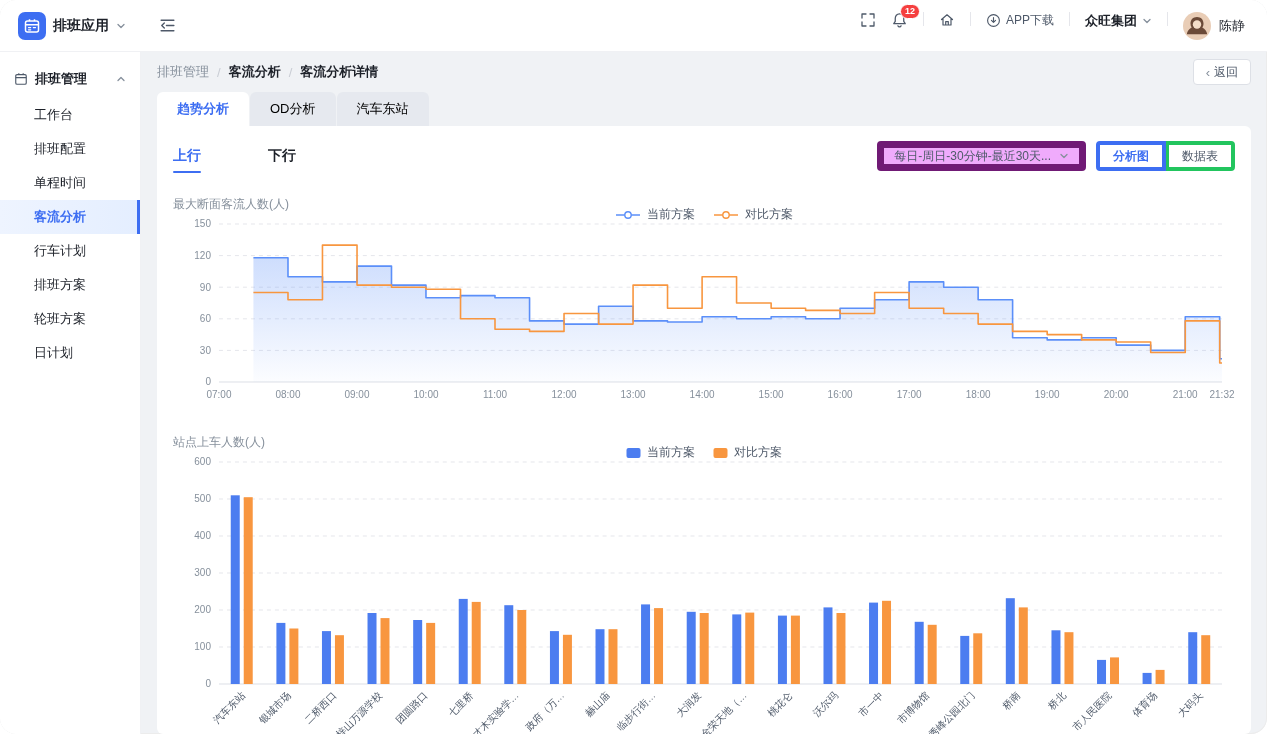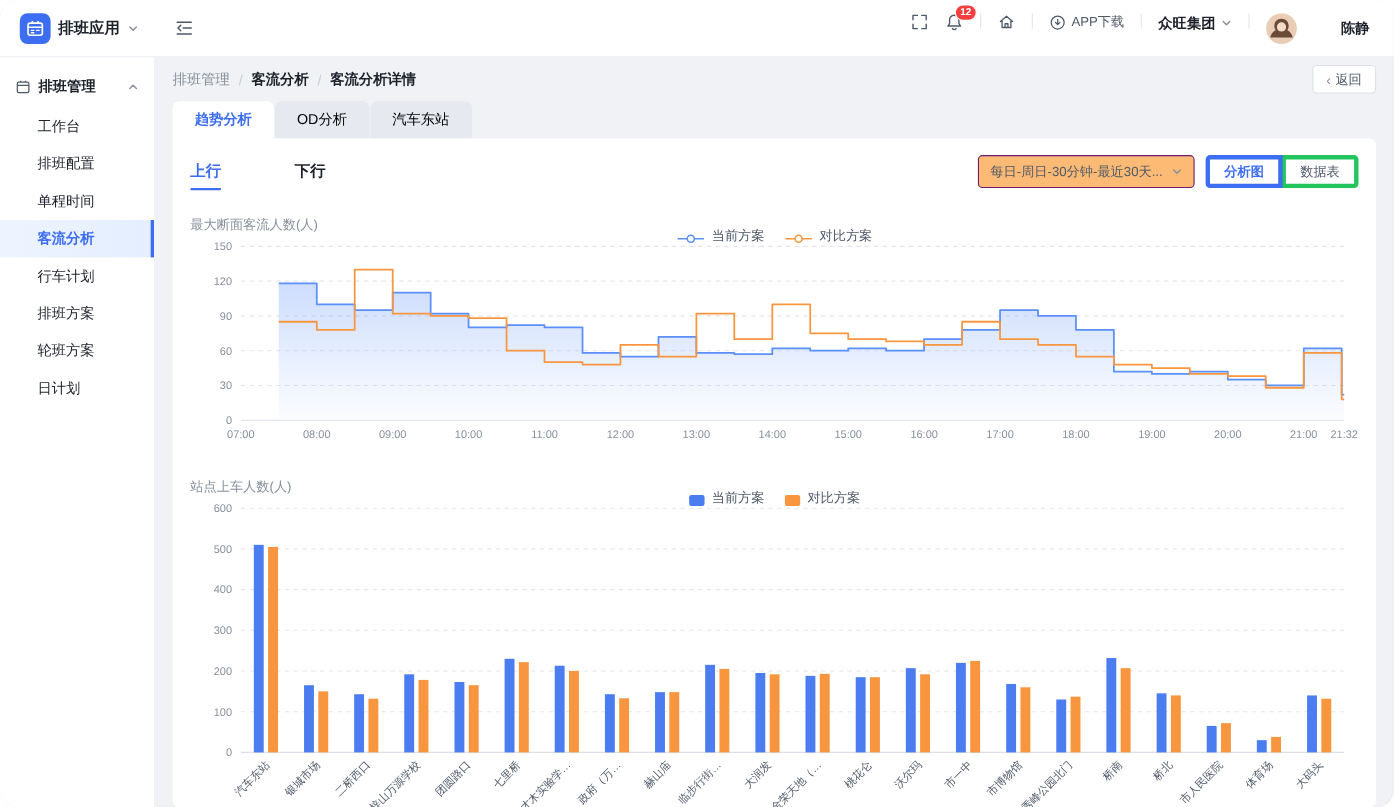--- a/index.html
+++ b/index.html
@@ -27,21 +27,21 @@
                   padding-right:22px; }
   .tb-icon { display:flex; align-items:center; cursor:pointer; position:relative; }
   .badge { position:absolute; top:-8px; left:9px; background:#F53F3F; color:#fff;
            font-size:9px; line-height:13px; padding:0 4px; border-radius:8px;
            border:1px solid #fff; font-weight:bold; }
   .tb-divider { width:1px; height:14px; background:#e5e6eb; }
   .tb-text { font-size:12px; color:#4e5969; display:flex; align-items:center; gap:5px;
              cursor:pointer; white-space:nowrap; }
   .company { font-size:13px; font-weight:bold; color:#1d2129; }
   .user { display:flex; align-items:center; gap:8px; cursor:pointer; }
-  .user-name { font-size:13px; font-weight:bold;margin-left:32px; }
+  .user-name { font-size:13px; font-weight:normal; }
 
   
   .frame { flex:1; display:flex; min-height:0; }
   .sidebar { width:141px; background:#fff; border-right:1px solid #f0f1f4;
              flex-shrink:0; padding-top:8px; }
   .side-group { height:38px; display:flex; align-items:center; gap:7px;
                 padding:0 14px; font-size:13px; font-weight:bold; color:#1d2129;
                 cursor:pointer; }
   .side-group .chev { margin-left:auto; display:flex; }
   .side-item { height:34px; line-height:34px; padding-left:34px; font-size:13px;
@@ -71,36 +71,36 @@
   .card { flex:1; background:#fff; border-radius:0 6px 6px 6px; padding:14px 16px 0;
           min-height:0; overflow:hidden; }
 
   .subtab-row { display:flex; align-items:center; height:32px;gap:41px; }
   .subtab { font-size:14px; font-weight:bold; color:#1d2129; margin-right:26px;
             position:relative; cursor:pointer; padding:4px 0; }
   .subtab.active { color:#3D6EF2; }
   .subtab.active::after { content:""; position:absolute; left:0; right:0; bottom:-4px;
                           height:2px; background:#3D6EF2; border-radius:1px; }
   .filters { margin-left:auto; display:flex; align-items:center; gap:10px; }
-  .select { height:30px; border:1px solid #701a75; border-radius:4px; background:#fdba74;
+  .select { height:30px; border:7px solid #701a75; border-radius:4px; background:#f0abfc;
             display:flex; align-items:center; gap:8px; padding:0 10px; font-size:12px;
             color:#4e5969; cursor:pointer; white-space:nowrap; }
   .btn-group { display:flex; }
   .vbtn { height:30px; padding:0 13px; font-size:12px; background:#fff;
           border:4px solid #22c55e; color:#4e5969; display:flex; align-items:center;
           cursor:pointer; }
   .vbtn:first-child { border-radius:4px 0 0 4px; }
   .vbtn:last-child { border-radius:0 4px 4px 0; margin-left:-1px; }
   .vbtn.active { color:#3D6EF2; border-color:#3D6EF2; position:relative; z-index:1; font-weight:bold; }
 
   .chart-head { display:grid; grid-template-columns:1fr auto 1fr; align-items:center;
                 margin-top:14px; height:22px; }
   .chart-title { font-size:12px; color:#86909c; white-space:nowrap; }
   .legend { display:flex; align-items:center; gap:18px; }
-  .legend-item { display:flex; align-items:flex-end; gap:6px; font-size:12px;
+  .legend-item { display:flex; align-items:center; gap:6px; font-size:12px;
                  color:#4e5969; cursor:pointer;margin-top:20px; }
 
   .chart-svg { display:block; width:100%; height:196px; margin-top:6px; }
   .chart-svg.bar { height:300px; margin-top:4px; }
   svg text { font-family:"Liberation Sans","DejaVu Sans",sans-serif; }
 </style>
 </head>
 <body>
 
 <div class="app">

